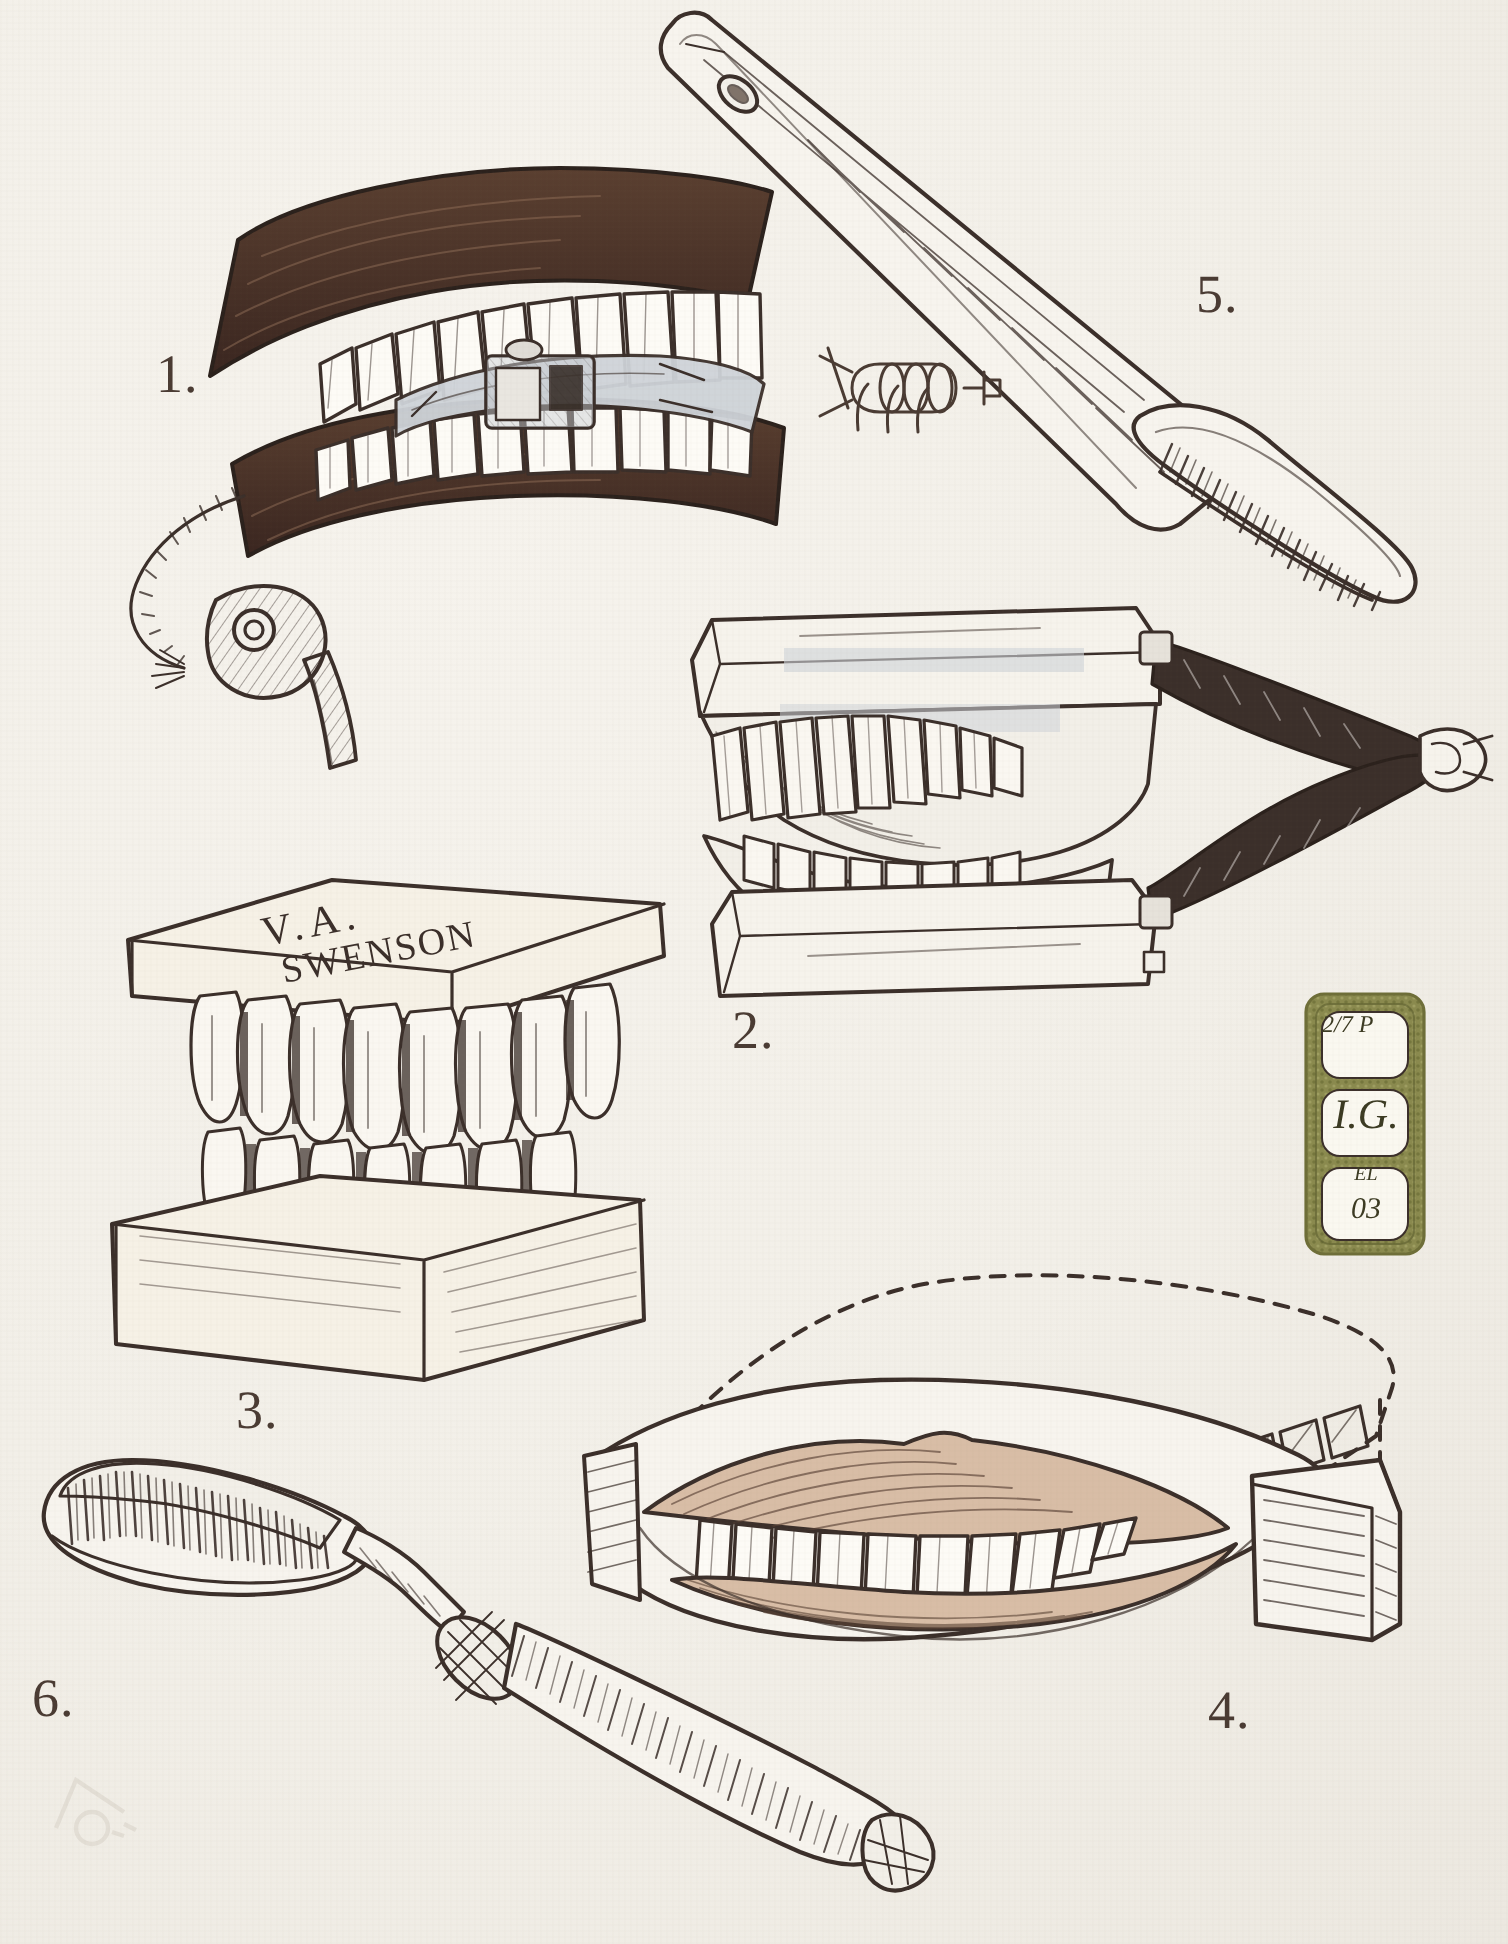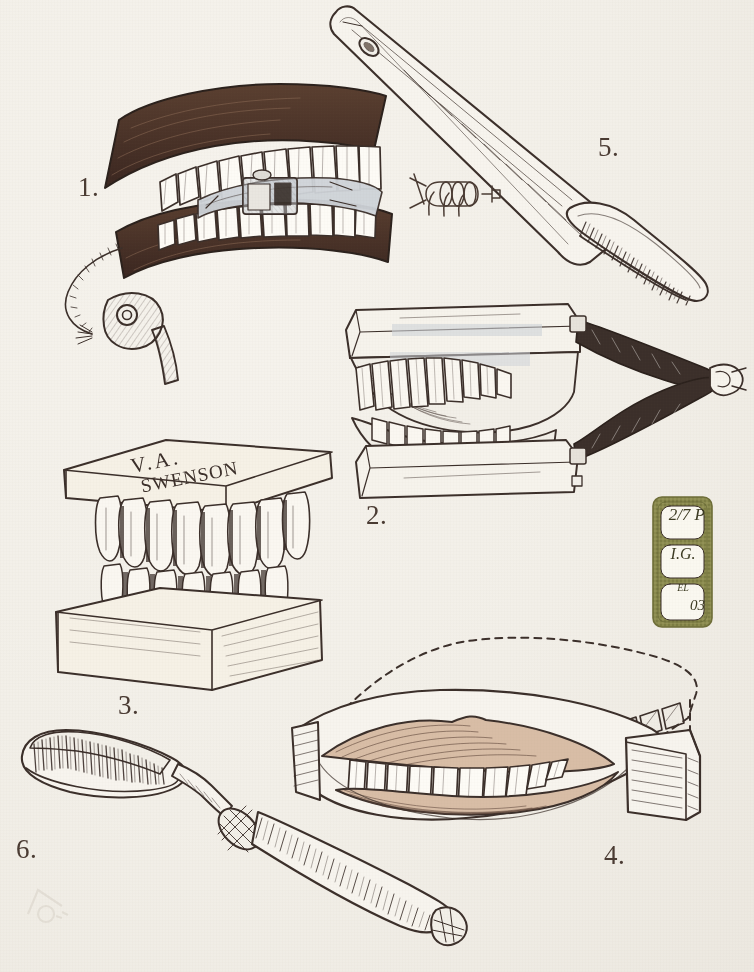--- a/index.html
+++ b/index.html
@@ -461,24 +461,24 @@
         <rect x="658" y="502" width="49" height="120" rx="7" fill="none" stroke="#5e5f2f" stroke-width="1" opacity=".6"></rect>
         <rect x="661" y="506" width="43" height="33" rx="9" fill="#faf8f0"></rect>
         <rect x="661" y="545" width="43" height="33" rx="9" fill="#faf8f0"></rect>
         <rect x="661" y="584" width="43" height="36" rx="9" fill="#faf8f0"></rect>
       </g>
 
     </g>
   </svg>
 
   <div class="label-box" style="left:653px;top:497px;width:59px;height:130px;">
-    <div class="hw" style="position:absolute;left:8px;top:8px;width:44px;text-align:right;font-size:17px;color:#3b3a22;font-style:italic;">2/7 P</div>
-    <div class="hw" style="position:absolute;left:8px;top:48px;width:44px;text-align:center;font-size:16px;color:#3b3a22;font-style:italic;">I.G.</div>
+    <div class="hw" style="position:absolute;left:8px;top:8px;width:44px;text-align:left;font-size:12px;color:#3b3a22;font-style:italic;">2/7 P</div>
+    <div class="hw" style="position:absolute;left:8px;top:48px;width:44px;text-align:center;font-size:21px;color:#3b3a22;font-style:italic;">I.G.</div>
     <div class="hw" style="position:absolute;left:8px;top:86px;width:44px;text-align:center;font-size:10px;color:#3b3a22;font-style:italic;line-height:1;">EL</div>
-    <div class="hw" style="position:absolute;left:8px;top:101px;width:44px;text-align:right;font-size:15px;color:#3b3a22;font-style:italic;line-height:1;">03</div>
+    <div class="hw" style="position:absolute;left:8px;top:101px;width:44px;text-align:center;font-size:15px;color:#3b3a22;font-style:italic;line-height:1;">03</div>
   </div>
 
   <div class="label-box" style="left:132px;top:444px;transform:rotate(-11deg);">
     <div class="hw" style="font-size:21px;color:#3b2f2a;letter-spacing:3px;">V.A.</div>
     <div class="hw" style="font-size:19px;color:#3b2f2a;letter-spacing:1px;margin-left:6px;margin-top:-2px;">SWENSON</div>
   </div>
 
   <div class="num" style="left:78px;top:172px;">1.</div>
   <div class="num" style="left:366px;top:500px;">2.</div>
   <div class="num" style="left:118px;top:690px;">3.</div>

